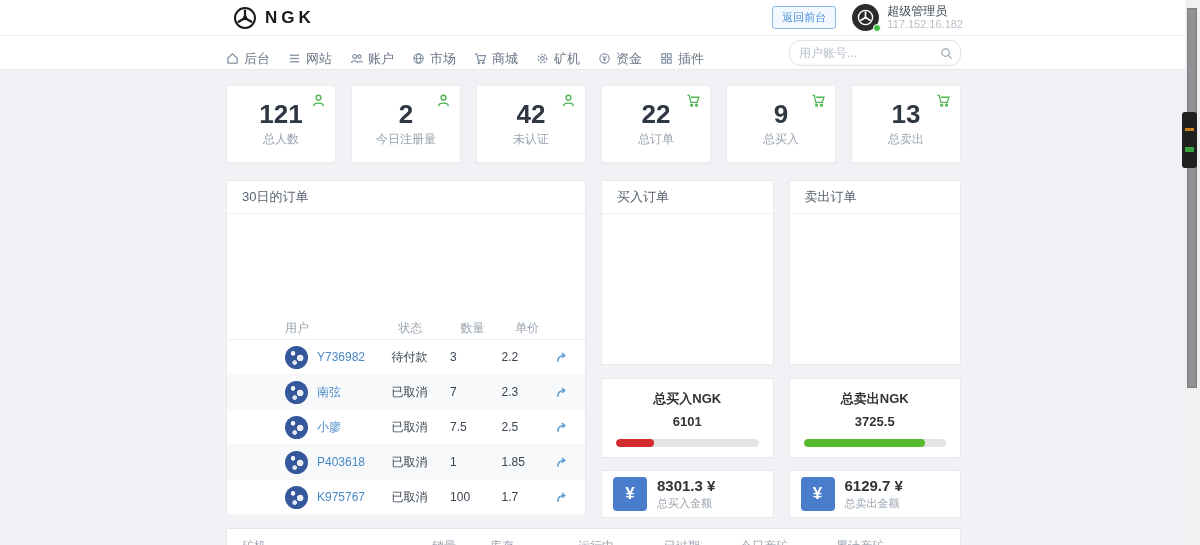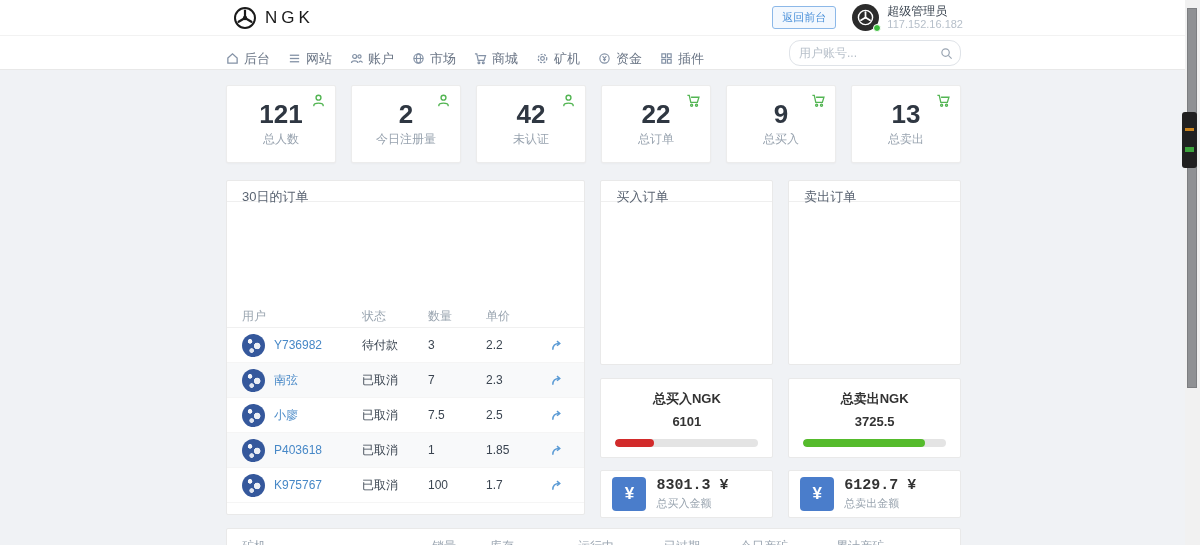--- a/index.html
+++ b/index.html
@@ -12,21 +12,21 @@
   }
   svg { display:block; }
 
   
   .topbar {
     height:36px; background:#fff; border-bottom:1px solid #f2f2f2;
     display:flex; align-items:center; justify-content:space-between;
     padding:0 237px 0 233px;
   }
   .brand { display:flex; align-items:center; gap:8px; cursor:pointer; }
-  .brand-text { font-size:17px; font-weight:400; letter-spacing:4px; color:#1a1a1a; }
+  .brand-text { font-size:17px; font-weight:700; letter-spacing:4px; color:#1a1a1a; }
   .top-right { display:flex; align-items:center; }
   .back-btn {
     font-size:11px; color:#4a90d9; border:1px solid #8cb8e8; background:#f3f8fe;
     border-radius:3px; padding:3px 9px; cursor:pointer; white-space:nowrap;text-align:center;
   }
   .user { display:flex; align-items:flex-start; gap:8px; margin-left:16px; cursor:pointer; }
   .user-avatar {
     width:27px; height:27px; border-radius:50%; background:#2b2b2b;
     position:relative; display:flex; align-items:center; justify-content:center; flex:none;
   }
@@ -61,29 +61,29 @@
     display:flex; flex-direction:column; align-items:center; justify-content:center;
     box-shadow:0 1px 2px rgba(0,0,0,.03);
   }
   .stat-value { font-size:26px; font-weight:700; color:#2f3742; line-height:28px; }
   .stat-label { font-size:12px; color:#98a3af; margin-top:3px; }
   .stat-icon { position:absolute; top:7px; right:9px; }
   .stat-icon svg { stroke:#53b553; }
 
   .panels { display:flex; gap:15px; margin-top:17px; height:338px; }
   .panel { background:#fff; border:1px solid #e9e9e9; border-radius:2px; }
-  .panel-title { height:21px; line-height:32px; padding-left:15px; font-size:13px; color:#5a6472; border-bottom:1px solid #efefef; }
+  .panel-title { height:33px; line-height:32px; padding-left:15px; font-size:13px; color:#5a6472; border-bottom:1px solid #efefef; }
 
   .orders-panel { width:360px; height:335px; }
   .chart-area { height:103px; }
   .thead {
     display:flex; height:23px; align-items:center; padding:0 15px;
     font-size:12px; color:#9aa5b0; border-bottom:1px solid #f0f0f0;
   }
-  .c-user { width:120px; } .c-status { width:66px; } .c-qty { width:58px; } .c-price { width:58px; }
+  .c-user { width:120px;margin-left:43px; } .c-status { width:66px; } .c-qty { width:58px; } .c-price { width:58px; }
   .c-action { flex:1; display:flex; justify-content:center; }
   .trow {
     display:flex; align-items:center; height:35px; padding:0 15px;
     font-size:12px; color:#3a4450; border-bottom:1px solid #f5f5f5;
   }
   .trow:nth-child(even) { background:#f8f9fa; }
   .row-user { display:flex; align-items:center; }
   .avatar {
     width:23px; height:23px; border-radius:50%; flex:none; margin-right:9px;
     background:
@@ -103,21 +103,21 @@
   .progress { height:8px; background:#e4e4e4; border-radius:4px; margin:10px 14px 0; overflow:hidden; }
   .progress-fill { height:100%; border-radius:4px; }
   .fill-buy  { width:27%; background:#d22b2b; }
   .fill-sell { width:85%; background:#55bb2c; }
 
   .amount-card { height:48px; margin-top:12px; display:flex; align-items:center; padding-left:11px; gap:10px; }
   .yen-box {
     width:34px; height:34px; border-radius:4px; background:#4a7dcb; color:#fff;
     font-size:17px; font-weight:700; display:flex; align-items:center; justify-content:center; flex:none;
   }
-  .amount-value { font-size:15px; font-weight:700; color:#333; line-height:17px;font-family:Liberation Mono, monospace; }
+  .amount-value { font-size:15px; font-weight:700; color:#333; line-height:17px; }
   .amount-label { font-size:11px; color:#9aa5b0; margin-top:2px; }
 
   .miners-panel { margin-top:10px; height:40px; }
   .miners-head { display:flex; padding:9px 15px 0; font-size:12px; color:#98a3af; }
   .m0 { width:190px; } .m1 { width:58px; } .m2 { width:88px; } .m3 { width:86px; }
   .m4 { width:76px; } .m5 { width:96px; } .m6 { flex:1; }
 
   
   .scroll-track { position:fixed; top:0; right:0; width:15px; height:545px; background:#f1f1f1; z-index:4; }
   .scroll-thumb { position:absolute; top:8px; left:2px; width:10px; height:380px; background:#8f9194; border:1px solid #7c7e81; cursor:pointer; }

